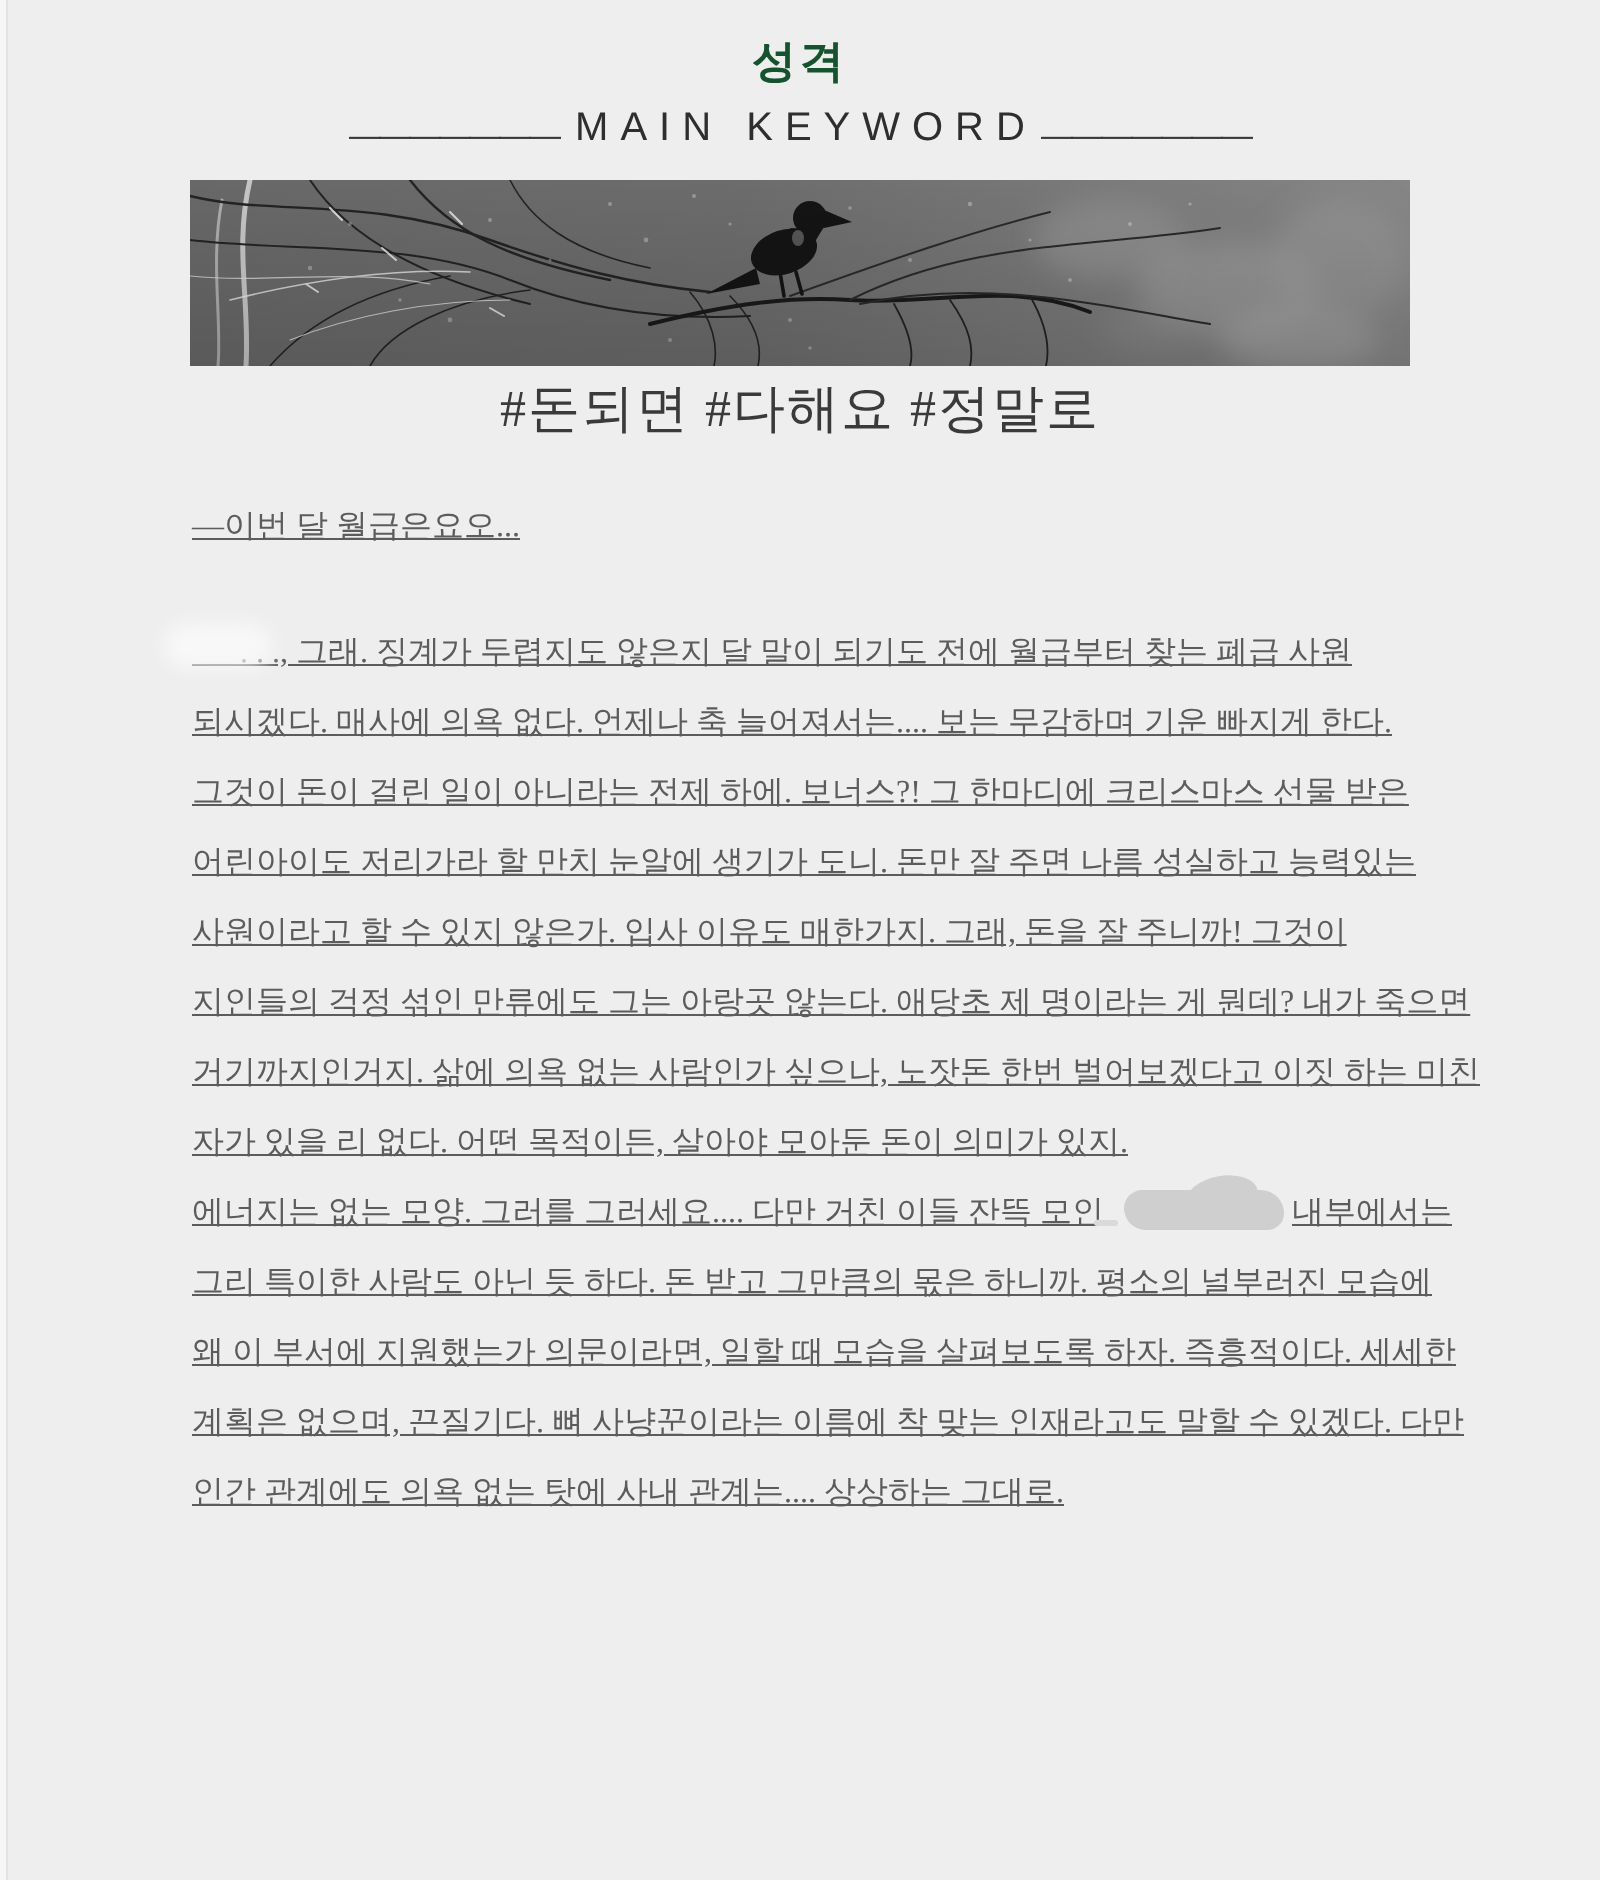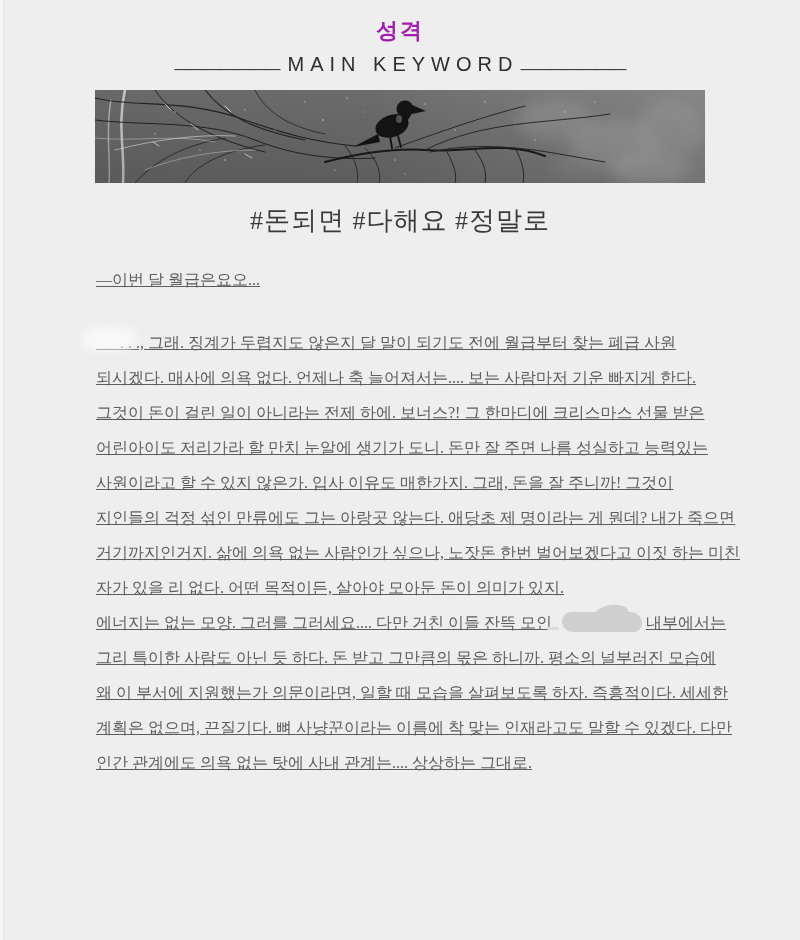--- a/index.html
+++ b/index.html
@@ -10,33 +10,33 @@
     color:#5c5c5c;
   }
   .edge-strip{
     position:absolute;left:0;top:0;width:3px;height:940px;
     background:#f6f6f6;border-right:1px solid #e2e2e2;
   }
   .page{padding-top:16px;position:relative;}
   .title{
     margin:0;text-align:center;
     font-family:"Liberation Sans",sans-serif;
-    font-size:22px;font-weight:700;letter-spacing:2px;color:#a21caf;
+    font-size:22px;font-weight:700;letter-spacing:2px;color:#14532d;
   }
   .divider{
     margin-top:12px;height:24px;
     display:flex;justify-content:center;align-items:center;
     font-family:"Liberation Sans",sans-serif;
   }
   .divider .dash{font-size:16px;color:#3a3a3a;letter-spacing:-1px;white-space:pre;transform:translateY(-1px);}
   .divider .kw{font-size:20px;font-weight:400;letter-spacing:6px;color:#2e2e2e;margin:0 2px 12px 8px;white-space:pre;text-align:center;}
   .banner{width:610px;height:93px;margin:8px auto 0;}
   .banner svg{display:block;width:100%;height:100%;}
   .hashtags{
-    margin:20px 0 0;text-align:center;
+    margin:4px 0 0;text-align:center;
     font-size:26px;font-weight:400;letter-spacing:1px;color:#3a3a3a;
   }
   .body-text{
     position:relative;
     margin:24px 90px 0 96px;
     font-size:16px;line-height:35px;color:#5c5c5c;
   }
   .line{white-space:pre;text-decoration:underline;}
   .para-1{margin-top:28px;}
   .para-2a{margin-top:33px;}
@@ -176,21 +176,21 @@
 
   <h2 class="hashtags">#돈되면 #다해요 #정말로</h2>
 
   <div class="body-text">
     <div class="smudge"></div>
 
     <div class="line">—이번 달 월급은요오...</div>
 
     <div class="para-1">
         <div class="line">      . . ., 그래. 징계가 두렵지도 않은지 달 말이 되기도 전에 월급부터 찾는 폐급 사원</div>
-        <div class="line">되시겠다. 매사에 의욕 없다. 언제나 축 늘어져서는.... 보는 사람마저 기운 빠지게 한다.</div>
+        <div class="line">되시겠다. 매사에 의욕 없다. 언제나 축 늘어져서는.... 보는 무감하며 기운 빠지게 한다.</div>
         <div class="line">그것이 돈이 걸린 일이 아니라는 전제 하에. 보너스?! 그 한마디에 크리스마스 선물 받은</div>
         <div class="line">어린아이도 저리가라 할 만치 눈알에 생기가 도니. 돈만 잘 주면 나름 성실하고 능력있는</div>
         <div class="line">사원이라고 할 수 있지 않은가. 입사 이유도 매한가지. 그래, 돈을 잘 주니까! 그것이</div>
         <div class="line">지인들의 걱정 섞인 만류에도 그는 아랑곳 않는다. 애당초 제 명이라는 게 뭔데? 내가 죽으면</div>
         <div class="line">거기까지인거지. 삶에 의욕 없는 사람인가 싶으나, 노잣돈 한번 벌어보겠다고 이짓 하는 미친</div>
         <div class="line">자가 있을 리 없다. 어떤 목적이든, 살아야 모아둔 돈이 의미가 있지.</div>
       </div>
 
 
     <div class="line"><span>에너지는 없는 모양. 그러를 그러세요.... 다만 거친 이들 잔뜩 모인</span><span class="blob"></span><span>내부에서는</span></div>

